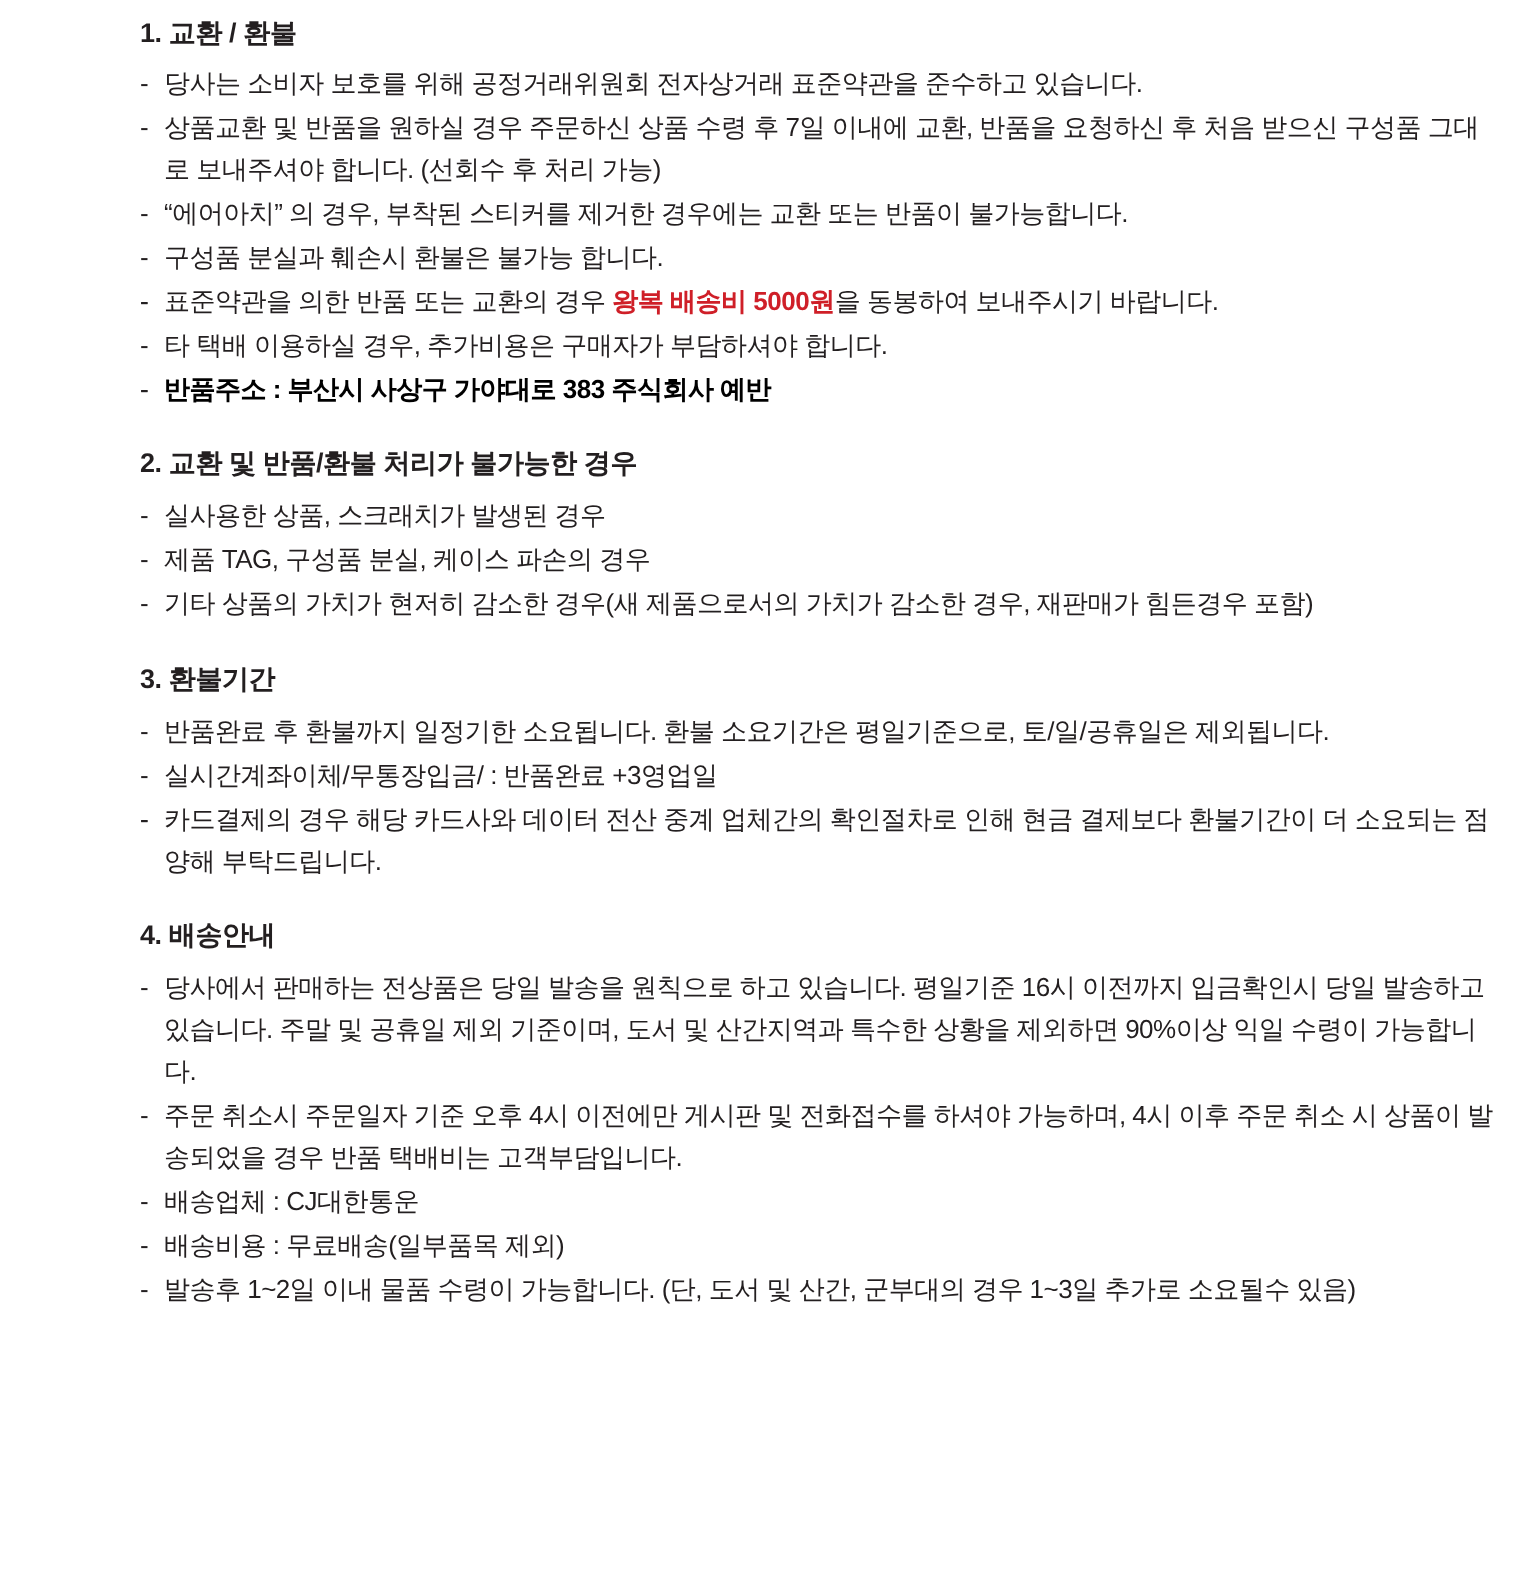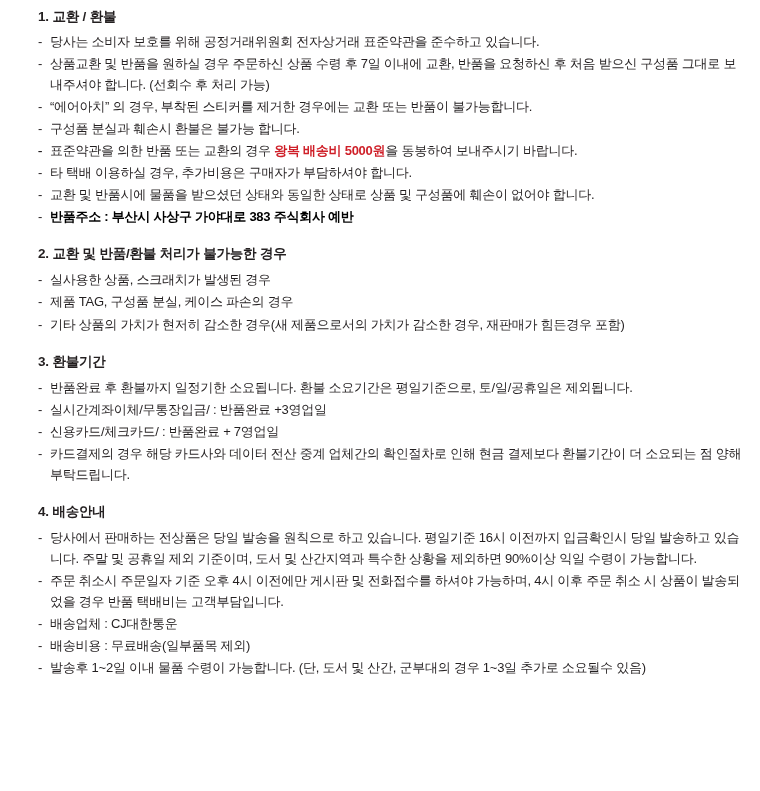--- a/index.html
+++ b/index.html
@@ -17,20 +17,21 @@
   .page {
     position: relative;
     width: 760px;
     height: 791px;
     box-sizing: border-box;
     padding: 8px 0 0 0;
     overflow: hidden;
   }
   .section {
     margin: 0 0 0 0;
+    padding-left: 32px;
   }
   .section + .section {
     margin-top: 18px;
   }
   .sec-title {
     font-size: 13.5px;
     font-weight: bold;
     color: #231f20;
     margin: 0 0 6px 38px;
     letter-spacing: -0.2px;
@@ -76,38 +77,38 @@
       <div class="section sec-1">
         <div class="sec-title">1. 교환 / 환불</div>
         <ul class="lines">
           <li><span class="dash">-</span><span>당사는 소비자 보호를 위해 공정거래위원회 전자상거래 표준약관을 준수하고 있습니다.</span></li>
           <li><span class="dash">-</span><span>상품교환 및 반품을 원하실 경우 주문하신 상품 수령 후 7일 이내에 교환, 반품을 요청하신 후 처음 받으신 구성품 그대로 보내주셔야 합니다. (선회수 후 처리 가능)</span></li>
           <li><span class="dash">-</span><span>“에어아치” 의 경우,  부착된 스티커를 제거한 경우에는 교환 또는 반품이 불가능합니다.</span></li>
           <li><span class="dash">-</span><span>구성품 분실과 훼손시 환불은 불가능 합니다.</span></li>
           <li><span class="dash">-</span></li>
           <li><span class="dash">-</span><span><span>표준약관을 의한 반품 또는 교환의 경우 </span><span class="red">왕복 배송비 5000원</span><span>을 동봉하여 보내주시기 바랍니다.</span></span></li>
           <li><span class="dash">-</span><span>타 택배 이용하실 경우, 추가비용은 구매자가 부담하셔야 합니다.</span></li>
-          <li><span class="dash">-</span><span>교환 및 반품시에 물품을 받으셨던 상태와 동일한 상태로 상품 및 구성품에 훼손이 없어야 합니다.</span></li>
+          <li><span class="dash">-</span></li>
           <li><span class="dash">-</span><span class="red-line">반품주소 : 부산시 사상구 가야대로 383 주식회사 예반</span></li>
         </ul>
       </div>
       <div class="section">
         <div class="sec-title">2. 교환 및 반품/환불 처리가 불가능한 경우</div>
         <ul class="lines">
           <li><span class="dash">-</span><span>실사용한 상품, 스크래치가 발생된 경우</span></li>
           <li><span class="dash">-</span><span>제품 TAG, 구성품 분실, 케이스 파손의 경우</span></li>
           <li><span class="dash">-</span><span>기타 상품의 가치가 현저히 감소한 경우(새 제품으로서의 가치가 감소한 경우, 재판매가 힘든경우 포함)</span></li>
         </ul>
       </div>
       <div class="section">
         <div class="sec-title">3. 환불기간</div>
         <ul class="lines">
           <li><span class="dash">-</span><span>반품완료 후 환불까지 일정기한 소요됩니다. 환불 소요기간은 평일기준으로, 토/일/공휴일은 제외됩니다.</span></li>
           <li><span class="dash">-</span><span>실시간계좌이체/무통장입금/ : 반품완료 +3영업일</span></li>
-          <li><span class="dash">-</span><span>신용카드/체크카드/ : 반품완료 + 7영업일</span></li>
+          <li><span class="dash">-</span></li>
           <li><span class="dash">-</span><span>카드결제의 경우 해당 카드사와 데이터 전산 중계 업체간의 확인절차로 인해 현금 결제보다 환불기간이 더 소요되는 점 양해 부탁드립니다.</span></li>
         </ul>
       </div>
       <div class="section s4">
         <div class="sec-title">4. 배송안내</div>
         <ul class="lines">
           <li><span class="dash">-</span><span>당사에서 판매하는 전상품은 당일 발송을 원칙으로 하고 있습니다. 평일기준 16시 이전까지 입금확인시 당일 발송하고 있습니다. 주말 및 공휴일 제외 기준이며, 도서 및 산간지역과 특수한 상황을 제외하면 90%이상 익일 수령이 가능합니다.</span></li>
           <li><span class="dash">-</span><span>주문 취소시 주문일자 기준 오후 4시 이전에만 게시판 및 전화접수를 하셔야 가능하며, 4시 이후 주문 취소 시 상품이 발송되었을 경우 반품 택배비는 고객부담입니다.</span></li>
           <li><span class="dash">-</span><span>배송업체 : CJ대한통운</span></li>
           <li><span class="dash">-</span><span>배송비용 : 무료배송(일부품목 제외)</span></li>

